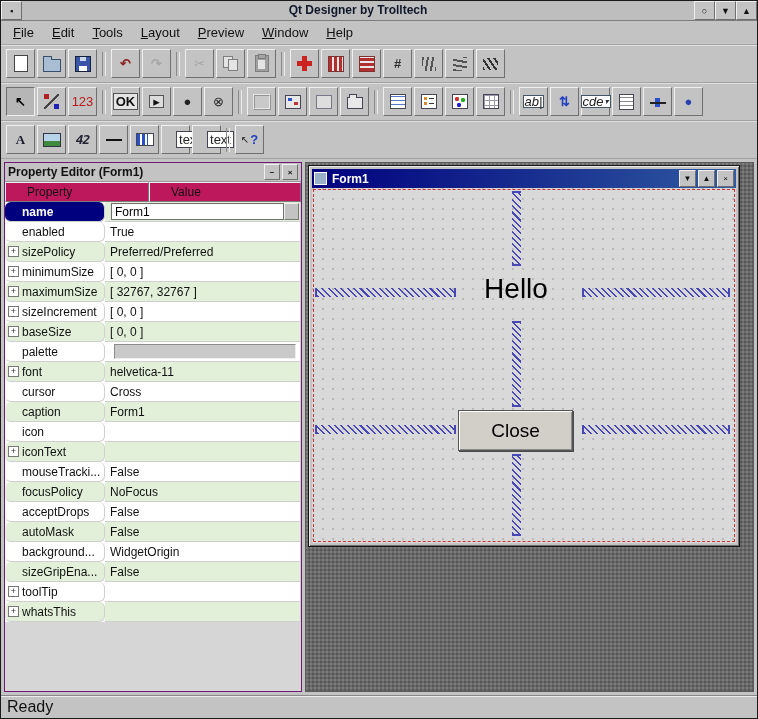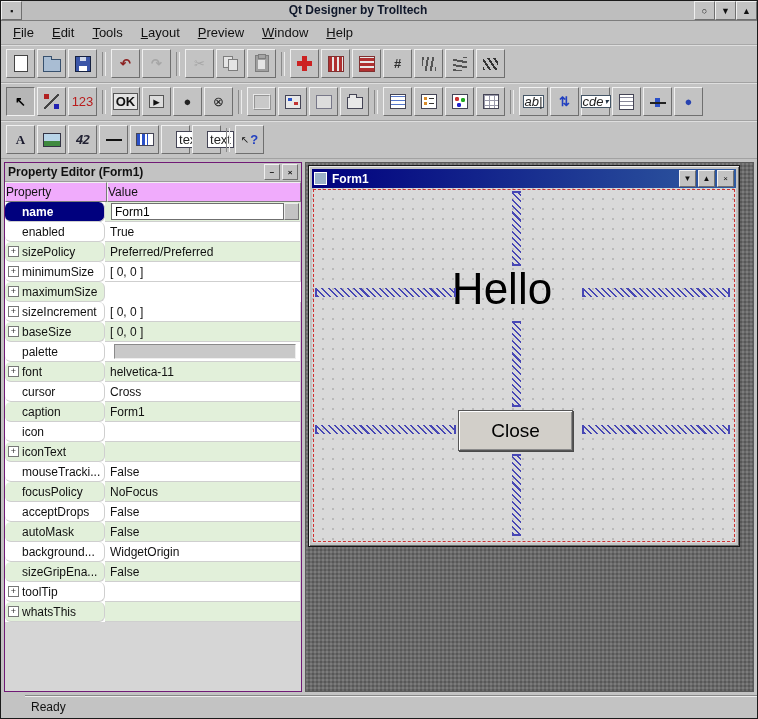--- a/index.html
+++ b/index.html
@@ -87,21 +87,21 @@
 
   
   .client{flex:1;display:flex;padding:3px;gap:3px;min-height:0;background:#c3c3c3;}
 
   
   .dock{width:296px;display:flex;flex-direction:column;border:1px solid #701a75;background:#d6d6d6;}
   .dock-title{height:18px;background:#c3c3c3;border-bottom:1px solid #9a9a9a;display:flex;align-items:center;padding:0 3px;font-size:12px;font-weight:bold;color:#111;}
   .dock-title .spacer{flex:1;}
   .dock-btn{width:14px;height:14px;margin-left:2px;border:1px solid;border-color:#f0f0f0 #6f6f6f #6f6f6f #f0f0f0;display:flex;align-items:center;justify-content:center;font-size:8px;background:#c3c3c3;color:#111;}
   .phead{display:flex;height:20px;flex:0 0 auto;}
-  .phcell{background:#f0abfc;border:1px solid;border-color:#efefef #7b7b7b #7b7b7b #efefef;padding:2px 0;font-size:12px;color:#111;overflow:hidden;white-space:nowrap;}
+  .phcell{background:#be185d;border:1px solid;border-color:#efefef #7b7b7b #7b7b7b #efefef;padding:2px 21px;font-size:12px;color:#111;overflow:hidden;white-space:nowrap;}
   .phcell.p1{width:100px;flex:0 0 auto;}
   .phcell.p2{flex:1;}
   .pbody{display:flex;flex-direction:column;background:#fff;flex:0 0 auto;}
   .prow{display:flex;height:20px;flex:0 0 auto;}
   .pcell{border-right:1px solid #cfcfcf;border-bottom:1px solid #cfcfcf;display:flex;align-items:center;overflow:hidden;white-space:nowrap;background:#fff;font-size:12px;color:#111;}
   .prow:nth-child(odd) .pcell{background:#e2f0da;}
   .pname{width:100px;flex:0 0 auto;padding-left:17px;position:relative;box-sizing:border-box;border-radius:6px;}
   .pval{flex:1;padding-left:5px;}
   .prow.sel .pname{background:#00007e !important;color:#fff;font-weight:bold;}
   .expander{position:absolute;left:3px;top:4px;width:9px;height:9px;border:1px solid #777;background:#fff;color:#333;font-size:9px;line-height:8px;text-align:center;}
@@ -120,29 +120,29 @@
   .ficon{width:11px;height:11px;border:1px solid #fff;background:#9ab0c8;margin-right:3px;}
   .ft-text{color:#fff;font-weight:bold;font-size:12px;flex:1;}
   .fbtn{width:15px;height:15px;background:#c3c3c3;border:1px solid;border-color:#efefef #6f6f6f #6f6f6f #efefef;display:flex;align-items:center;justify-content:center;font-size:8px;color:#111;}
   .canvas{flex:1;position:relative;background-color:#d9d9d9;overflow:hidden;
      background-image:radial-gradient(#a8a8a8 0.6px,transparent 0.9px);background-size:10px 10px;background-position:6px 6px;}
   .sel-border{position:absolute;inset:1px;border:1px dashed #d03030;pointer-events:none;}
   .vspacer{position:absolute;width:9px;border-top:2px solid #4747b5;border-bottom:2px solid #4747b5;
      background:repeating-linear-gradient(45deg,#4747b5 0 1.5px,transparent 1.5px 4.5px);}
   .hspacer{position:absolute;height:9px;border-left:2px solid #4747b5;border-right:2px solid #4747b5;
      background:repeating-linear-gradient(45deg,#4747b5 0 1.5px,transparent 1.5px 4.5px);}
-  .hello{position:absolute;left:120px;top:74px;width:140px;height:54px;display:flex;align-items:center;justify-content:center;
-     font-size:44px;color:#000;}
+  .hello{position:absolute;left:134px;top:74px;width:140px;height:54px;display:flex;align-items:center;justify-content:center;
+     font-size:28px;color:#000;}
   .closebtn{position:absolute;left:146px;top:222px;width:113px;height:39px;background:#d2cfc9;border:1px solid #555;
      box-shadow:inset 1px 1px 0 #fff,inset -1px -1px 0 #8b8b8b,1px 1px 0 #4a4a4a;
      display:flex;align-items:center;justify-content:center;font-size:19px;color:#000;}
 
   
-  .statusbar{height:22px;flex:0 0 auto;display:flex;align-items:center;padding:0 6px;font-size:12px;color:#111;background:#c3c3c3;
-     border-top:1px solid #888;box-shadow:inset 0 1px 0 #eee;margin-left:24px;}
+  .statusbar{height:22px;flex:0 0 auto;display:flex;align-items:center;padding:0 6px;font-size:16px;color:#111;background:#c3c3c3;
+     border-top:1px solid #888;box-shadow:inset 0 1px 0 #eee;}
 </style>
 </head>
 <body>
 
 <div class="window">
 
   <div class="titlebar">
     <div class="sysbox">▪</div>
     <div class="title-text">Qt Designer by Trolltech</div>
     <div class="tb-btn">○</div>
@@ -348,20 +348,21 @@
               <span class="expander">+</span>
               <span>minimumSize</span>
             </div>
             <div class="pcell pval">[ 0, 0 ]</div>
           </div>
           <div class="prow">
             <div class="pcell pname">
               <span class="expander">+</span>
               <span>maximumSize</span>
             </div>
+            <div class="pcell pval">[ 32767, 32767 ]</div>
           </div>
           <div class="prow">
             <div class="pcell pname">
               <span class="expander">+</span>
               <span>sizeIncrement</span>
             </div>
             <div class="pcell pval">[ 0, 0 ]</div>
           </div>
           <div class="prow">
             <div class="pcell pname">

